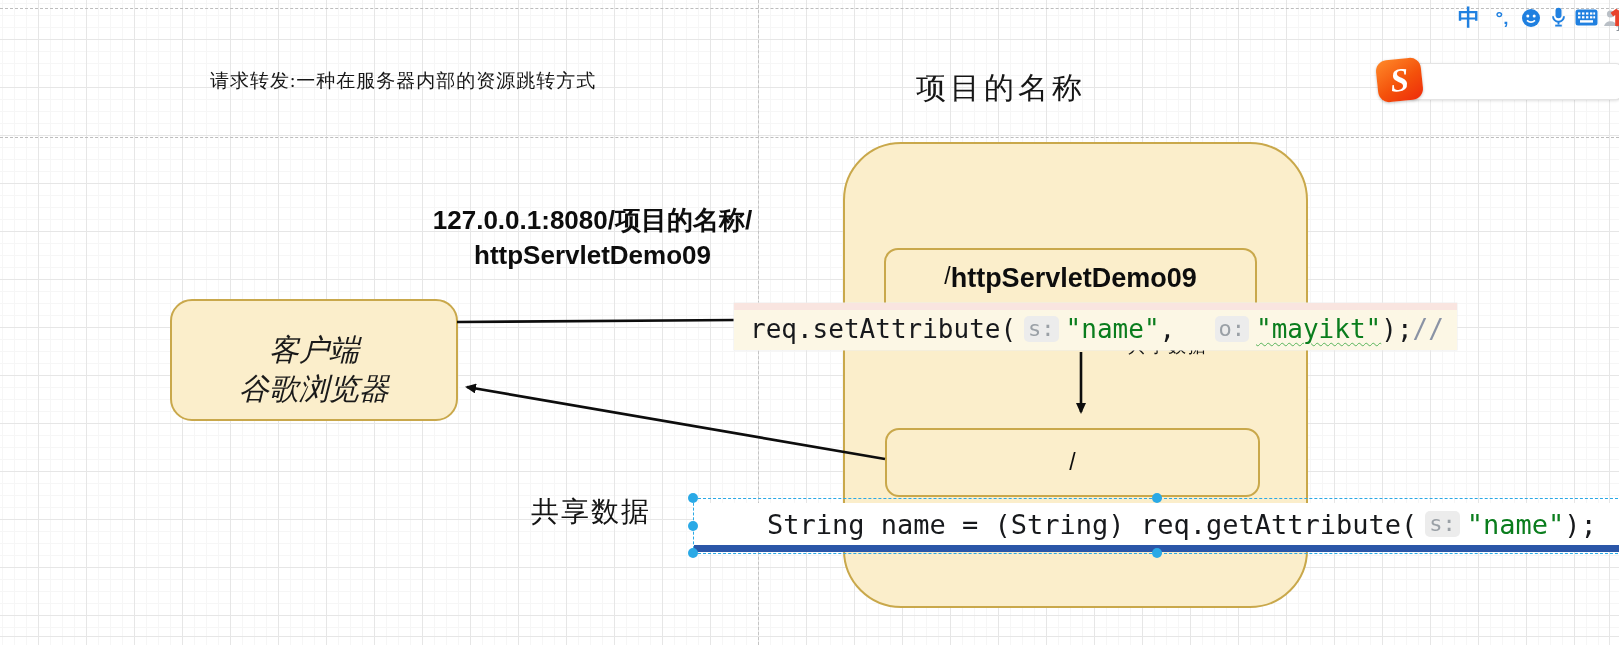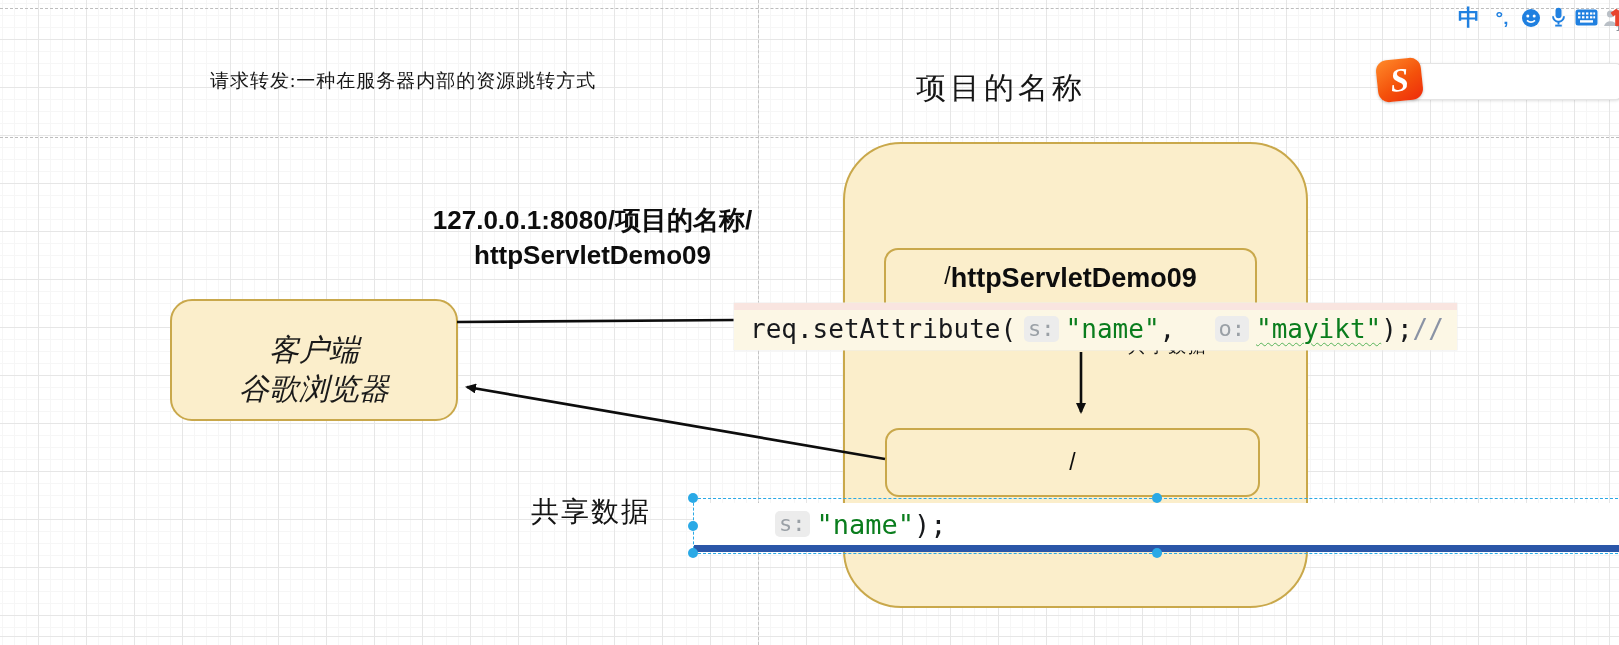--- a/index.html
+++ b/index.html
@@ -129,21 +129,21 @@
   <div class="pink-strip"></div>
   <div class="code-row">
     <span>req.setAttribute(</span><span class="hint-chip">s:</span><span class="tok-string">"name"</span><span>,  </span><span class="hint-chip">o:</span><span class="tok-string tok-wavy">"mayikt"</span><span>);</span><span class="tok-comment">//</span>
   </div>
 </div>
 
 <div class="response-label serif">共享数据</div>
 
 <div class="snippet2">
   <div class="code-row">
-    <span class="hint-chip">s:</span><span class="tok-string">"name"</span><span>);</span>
+    <span>String name = (String) req.getAttribute(</span><span class="hint-chip">s:</span><span class="tok-string">"name"</span><span>);</span>
   </div>
   <div class="blue-bar"></div>
 </div>
 
 <div class="selection"></div>
 <div class="handle" style="left:688px;top:493px"></div>
 <div class="handle" style="left:688px;top:521px"></div>
 <div class="handle" style="left:688px;top:548px"></div>
 <div class="handle" style="left:1152px;top:493px"></div>
 <div class="handle" style="left:1152px;top:548px"></div>

